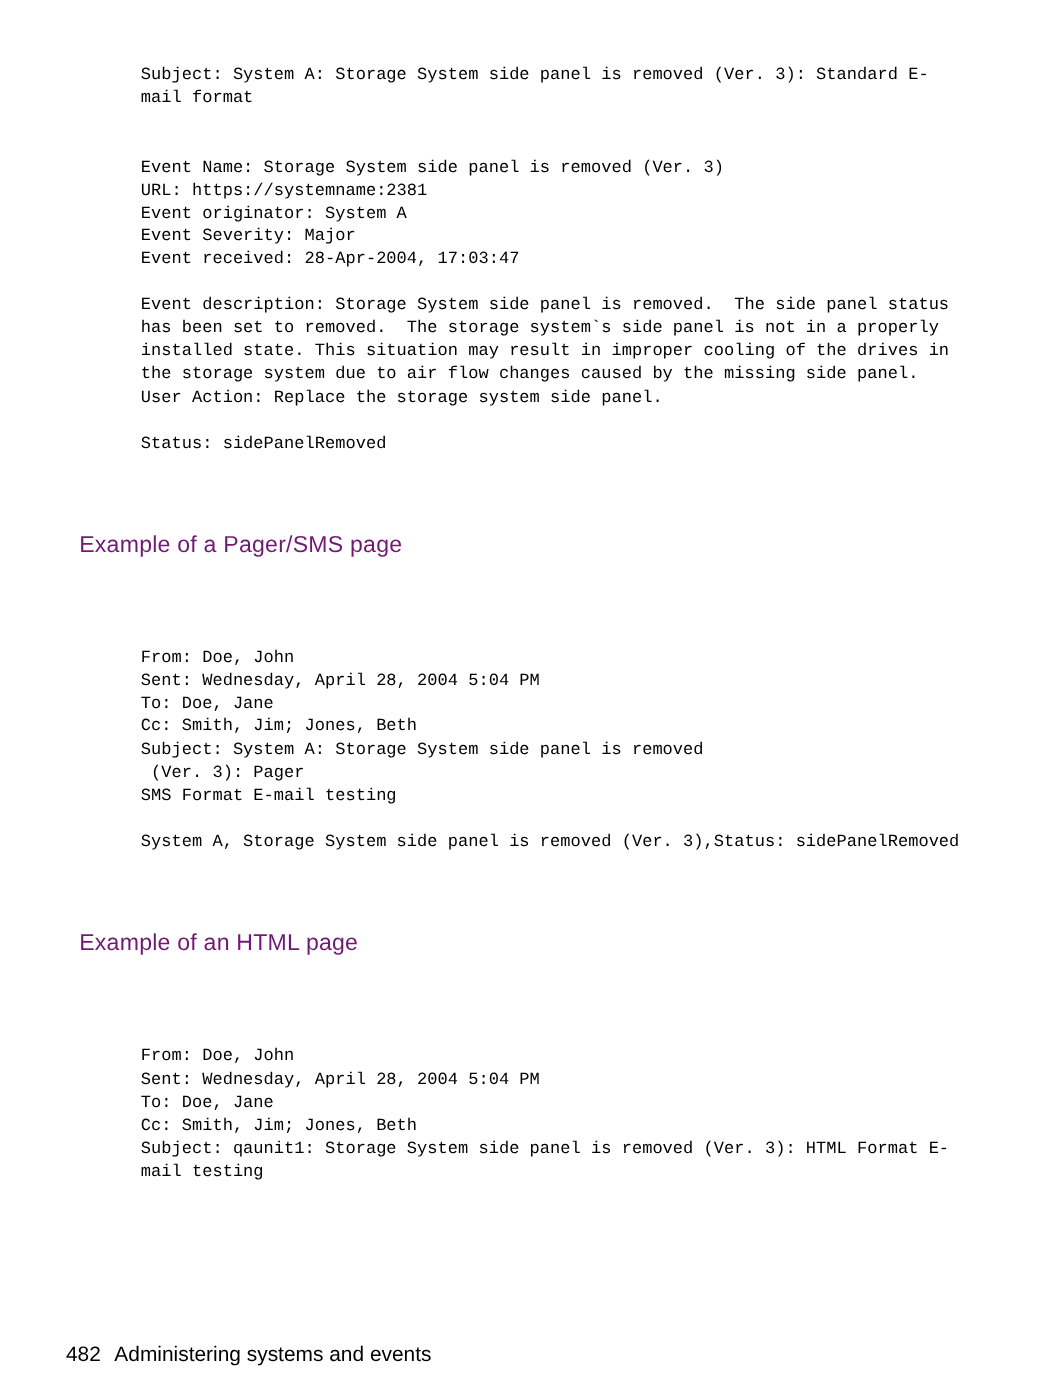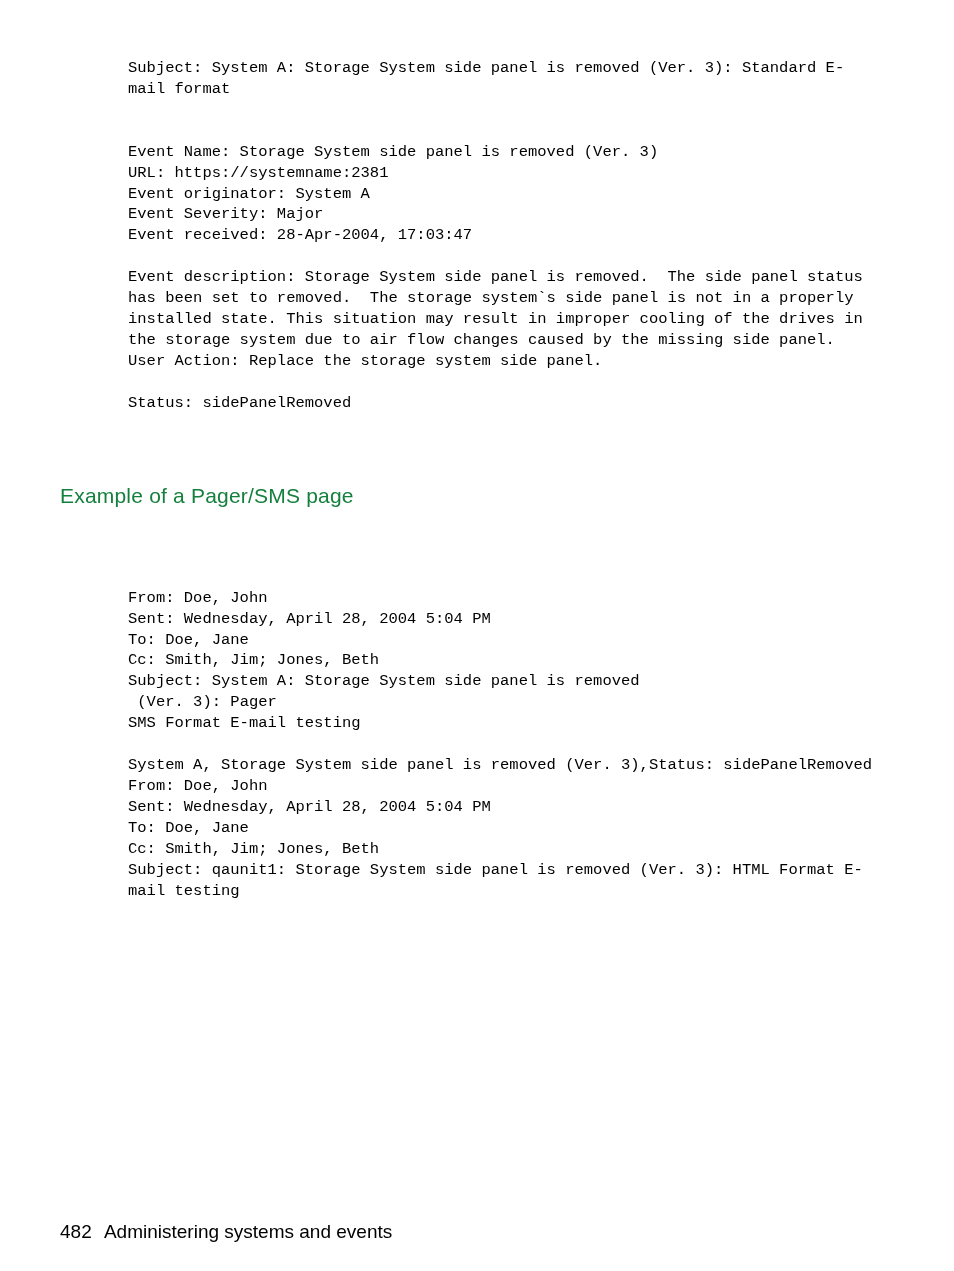--- a/index.html
+++ b/index.html
@@ -22,22 +22,22 @@
     font-size: 15.5px;
     line-height: 1.35;
     white-space: pre-wrap;
     margin-left: 68px;
     margin-right: 20px;
   }
   .heading {
     font-family: "Helvetica Neue", Helvetica, Arial, sans-serif;
     font-weight: 300;
     font-size: 21px;
-    color: #15803d;
-    margin-left: 0px;
+    color: #701a75;
+    margin-left: 12px;
     margin-top: 70px;
     margin-bottom: 80px;
     letter-spacing: 0.2px;
   }
   .footer {
     position: absolute;
     bottom: 28px;
     left: 60px;
     font-family: "Helvetica Neue", Helvetica, Arial, sans-serif;
     font-size: 19px;
@@ -71,20 +71,21 @@
   <div class="mono-block">From: Doe, John
 Sent: Wednesday, April 28, 2004 5:04 PM
 To: Doe, Jane
 Cc: Smith, Jim; Jones, Beth
 Subject: System A: Storage System side panel is removed
  (Ver. 3): Pager
 SMS Format E-mail testing
 
 System A, Storage System side panel is removed (Ver. 3),Status: sidePanelRemoved</div>
 
+  <div class="heading">Example of an HTML page</div>
 
   <div class="mono-block">From: Doe, John
 Sent: Wednesday, April 28, 2004 5:04 PM
 To: Doe, Jane
 Cc: Smith, Jim; Jones, Beth
 Subject: qaunit1: Storage System side panel is removed (Ver. 3): HTML Format E-mail testing</div>
 
   <div class="footer">
     <span class="pnum">482</span>
     <span>Administering systems and events</span>

